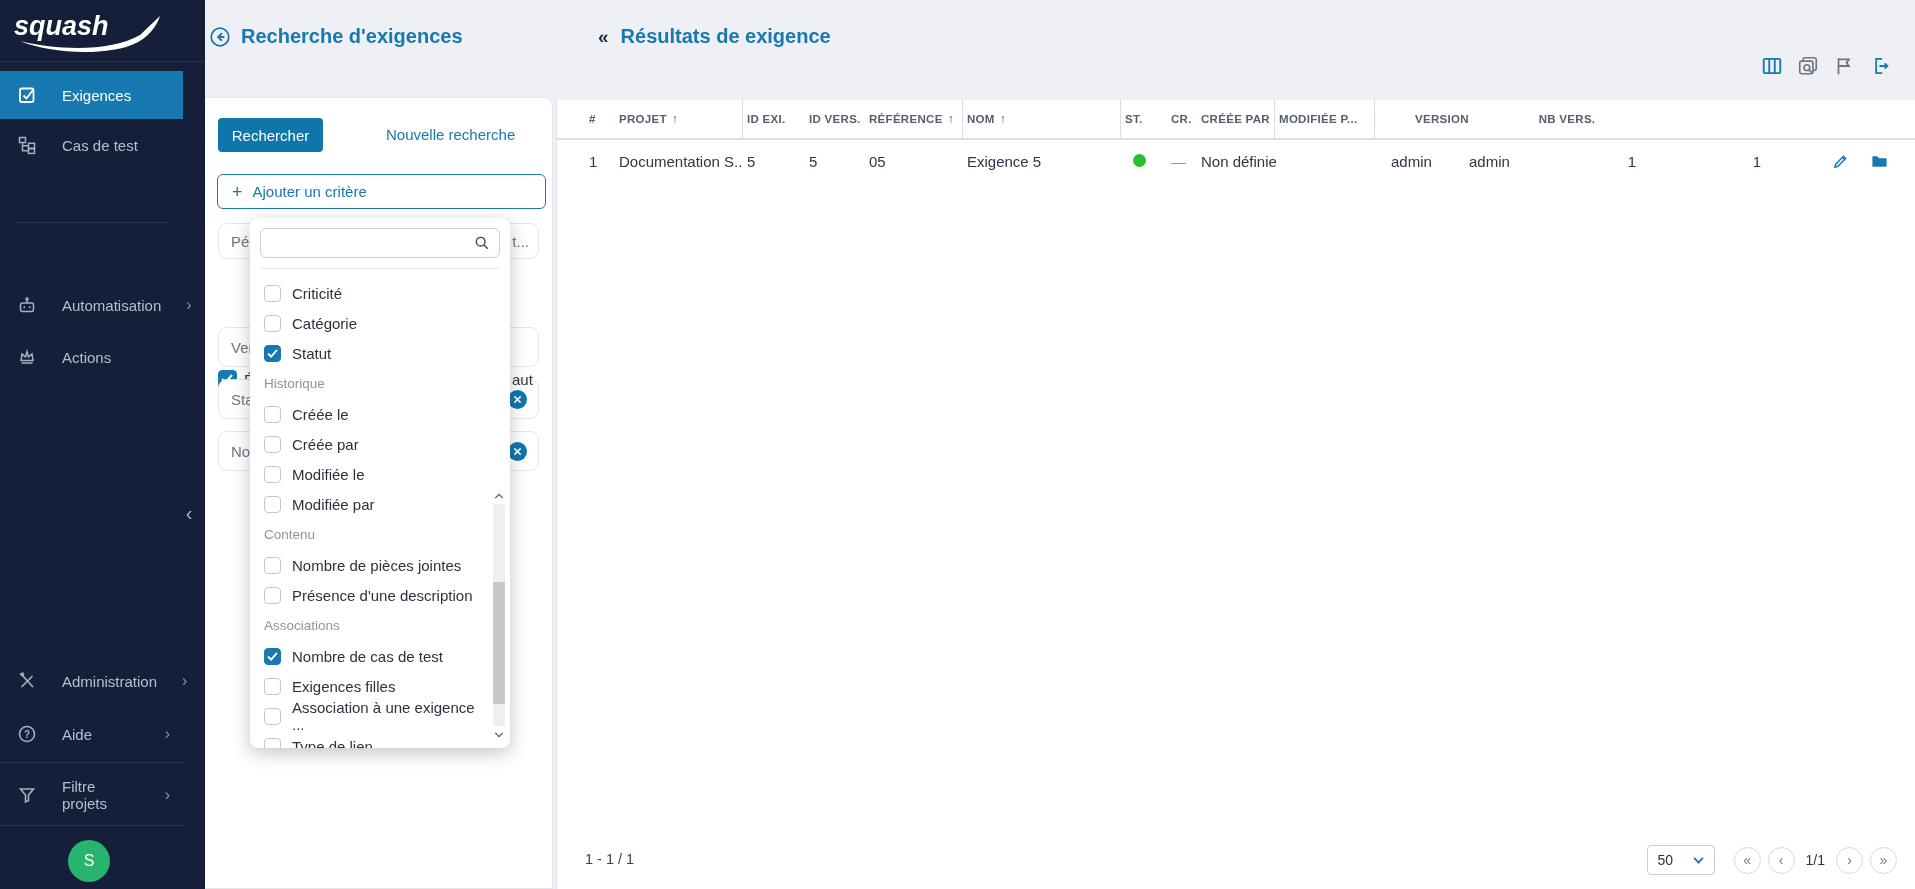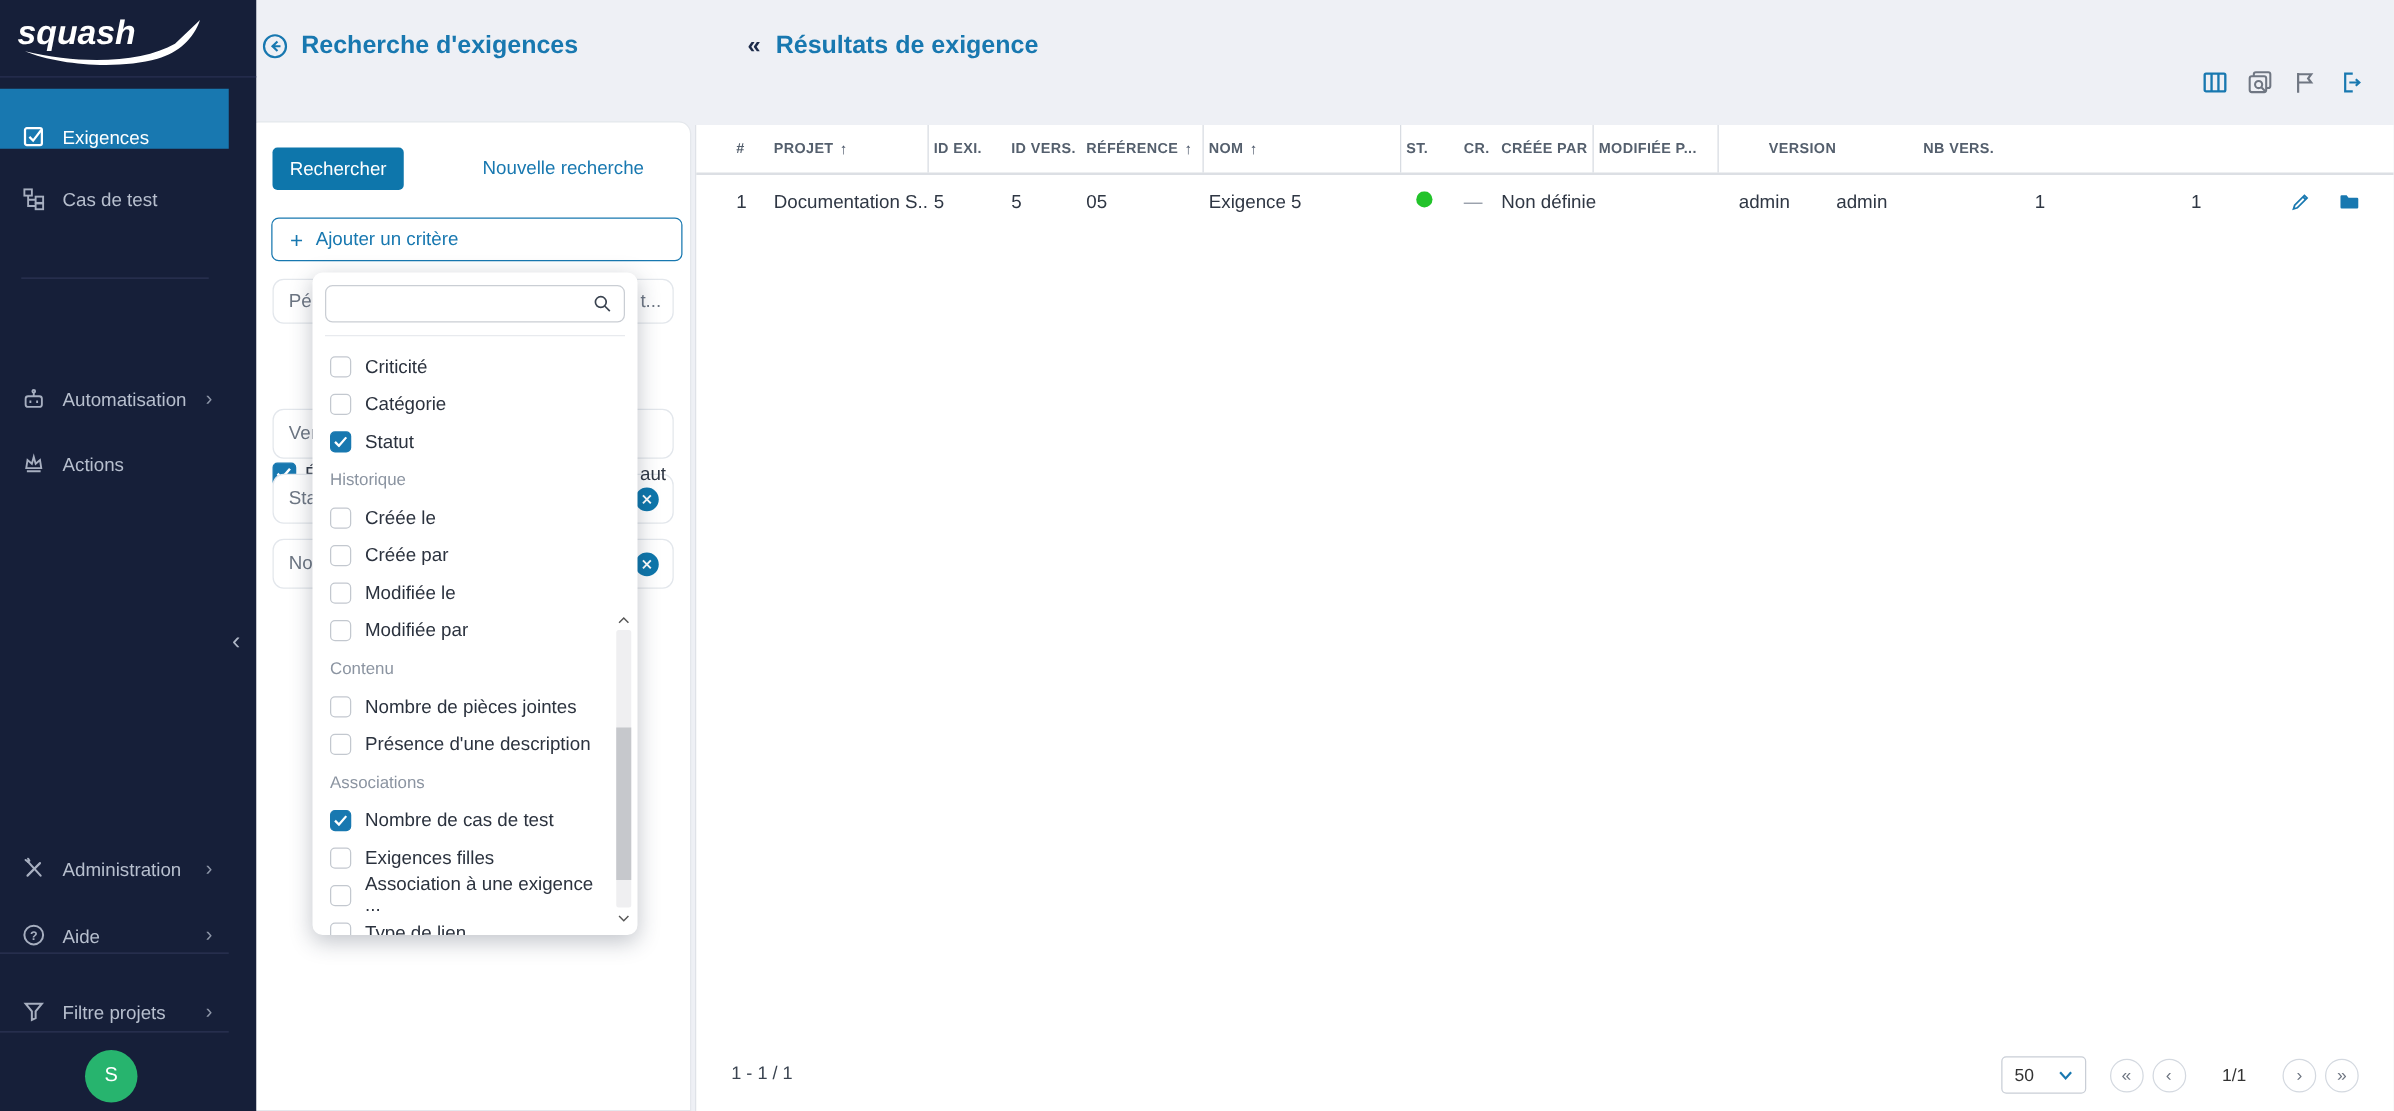--- a/index.html
+++ b/index.html
@@ -2,21 +2,21 @@
 <html><head>
 <meta charset="utf-8">
 <style>
   *{box-sizing:border-box;margin:0;padding:0}
   html,body{width:1915px;height:889px;overflow:hidden;background:#eef0f5;font-family:"Liberation Sans",sans-serif}
   .stage{position:relative;width:1915px;height:889px}
 
   
   .sidebar{position:absolute;left:0;top:0;width:205px;height:889px;background:#161f39;z-index:40}
   .logo{height:62px;display:flex;align-items:center;padding-left:10px;border-bottom:1px solid #283152}
-  .side-item{position:absolute;left:0;width:183px;height:48px;display:flex;align-items:flex-end;gap:13px;padding-left:17px;color:#b7bfce;font-size:15px;cursor:pointer}
+  .side-item{position:absolute;left:0;width:183px;height:48px;display:flex;align-items:center;gap:25px;padding-left:17px;color:#b7bfce;font-size:15px;cursor:pointer}
   .side-item .ic{width:20px;height:20px;flex:0 0 20px;color:#a7afc0}
   .side-item.active{background:#1878b0;color:#fff}
   .side-item.active .ic{color:#fff}
   .side-item .chev{margin-left:auto;padding-right:13px;color:#8d96a8;font-size:16px}
   .side-div{position:absolute;height:1px;background:#2c3554}
   .collapse-btn{position:absolute;right:5px;top:500px;width:22px;height:26px;color:#aeb6c6;font-size:20px;line-height:26px;text-align:center;cursor:pointer}
   .avatar{position:absolute;left:68px;top:840px;width:42px;height:42px;border-radius:50%;background:#27b46e;color:#fff;display:flex;align-items:center;justify-content:center;font-size:16px;cursor:pointer}
 
   
   .crumb-left{position:absolute;left:209px;top:25px;display:flex;align-items:center;gap:10px}
@@ -73,24 +73,24 @@
   .c6{width:46px}.c7{width:30px}.c8{width:190px}.c9{width:78px}.c10{width:100px}
   .c11{width:130px;text-align:center}.c12{width:120px;text-align:center}
   .th.c11,.th.c12{justify-content:center}
   .dot{display:inline-block;width:13px;height:13px;border-radius:50%;margin-left:8px}
   .dash{color:#8f97a3}
   .tact{margin-left:auto;display:flex;align-items:center;gap:20px;padding-right:2px}
   .tact .ai{width:19px;height:19px;cursor:pointer}
 
   
   .count-summary{position:absolute;left:28px;bottom:22px;font-size:14.5px;color:#3a4350}
-  .pager{position:absolute;right:28px;bottom:14px;display:flex;align-items:center;gap:7px}
+  .pager{position:absolute;right:18px;bottom:14px;display:flex;align-items:center;gap:7px}
   .page-size{width:68px;height:30px;border:1px solid #c9ced6;border-radius:4px;background:#fff;display:flex;align-items:center;justify-content:space-between;padding:0 10px;font-size:14px;color:#333;margin-right:12px;cursor:pointer}
   .pg-btn{width:27px;height:27px;border-radius:50%;border:1px solid #d4d9e0;background:#fff;color:#6f7682;font-size:14px;display:flex;align-items:center;justify-content:center;cursor:pointer}
-  .pg-pos{font-size:14px;color:#333;margin:0 22px}
+  .pg-pos{font-size:14px;color:#333;margin:0 4px}
 </style>
 </head>
 <body>
 
 <div class="stage">
 
   <nav class="sidebar">
     <div class="logo">
       <svg width="152" height="46" viewBox="0 0 152 46">
         <text x="4" y="27" font-style="italic" font-weight="bold" font-size="27" fill="#ffffff" font-family="Liberation Sans, sans-serif">squash</text>

